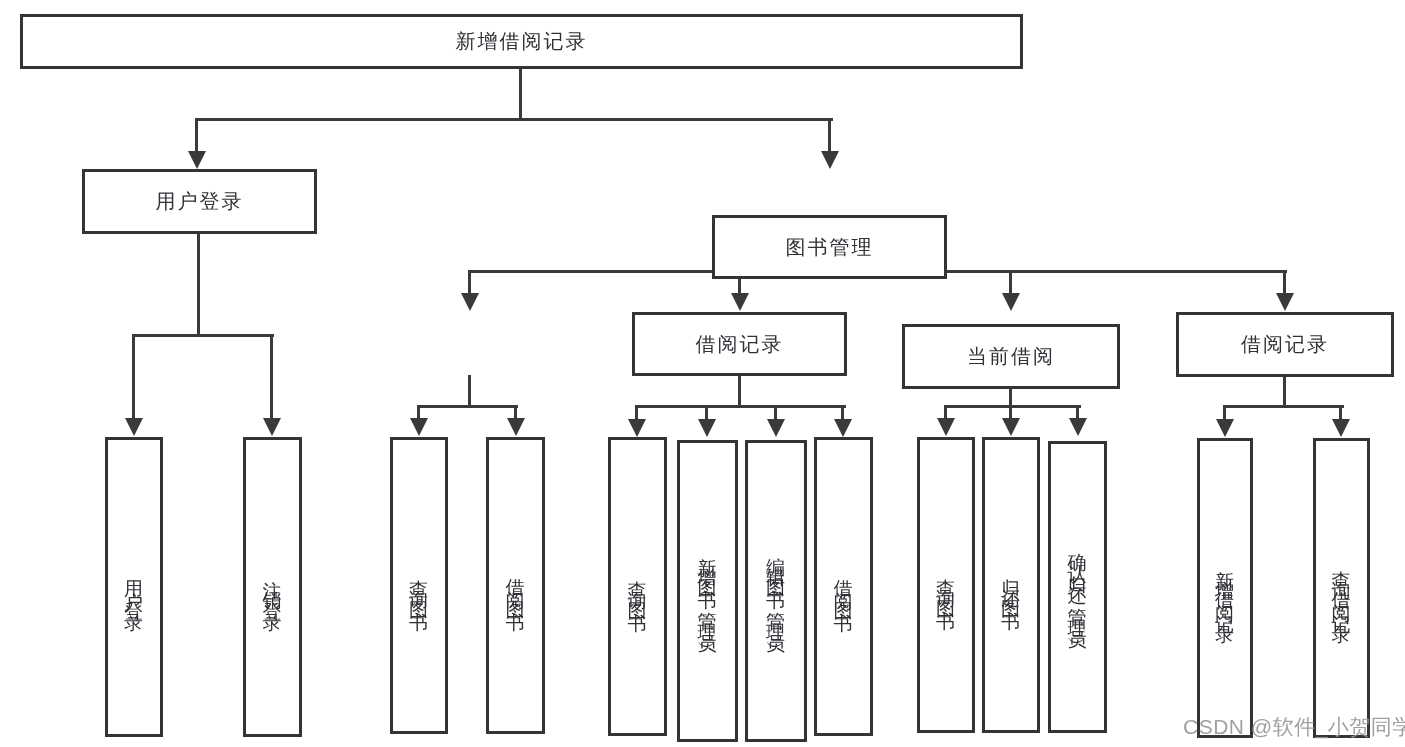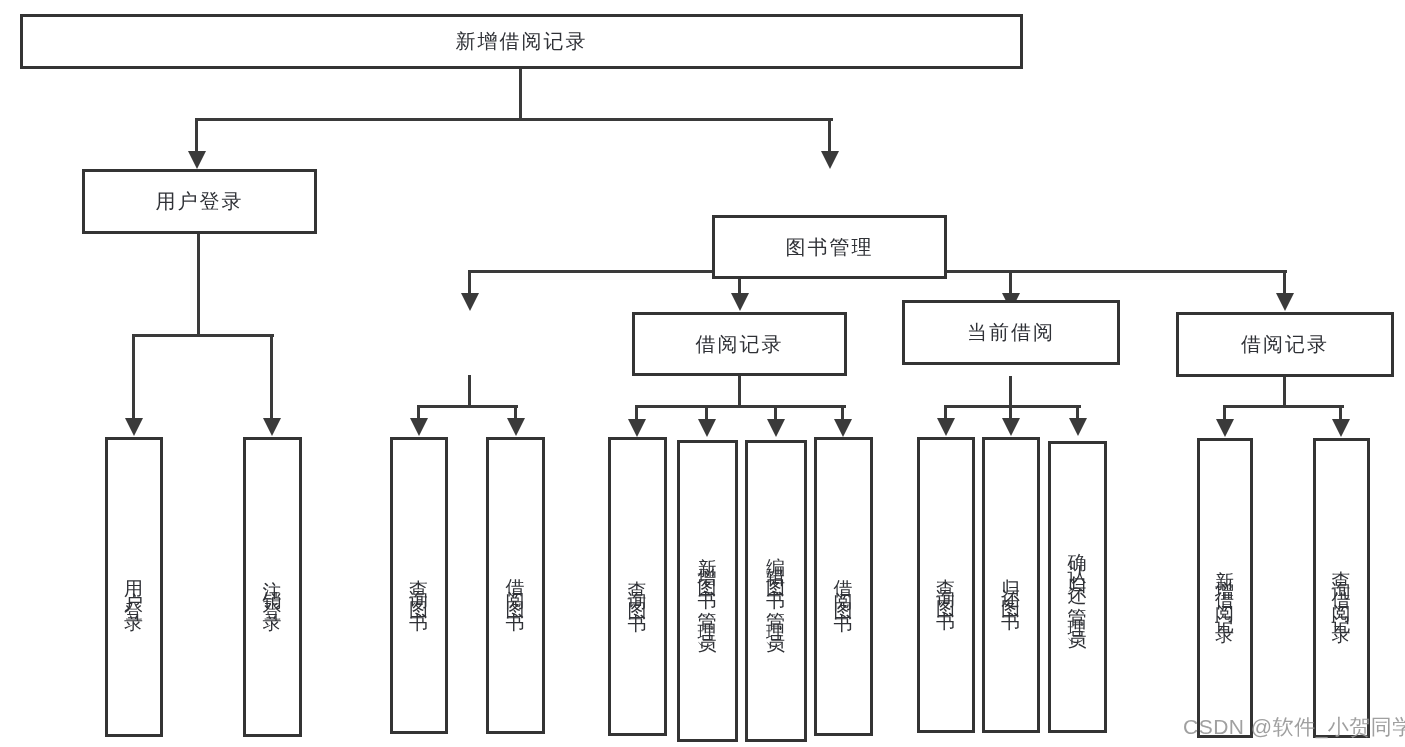--- a/index.html
+++ b/index.html
@@ -124,21 +124,21 @@
 
   <div class="box hbox" style="left:712px; top:169px; width:235px; height:64px;margin-top:46px;">
     <span class="lbl">图书管理</span>
   </div>
 
 
   <div class="box hbox" style="left:632px; top:312px; width:215px; height:64px;">
     <span class="lbl">借阅记录</span>
   </div>
 
-  <div class="box hbox" style="left:902px; top:300px; width:218px; height:65px;">
+  <div class="box hbox" style="left:902px; top:324px; width:218px; height:65px;">
     <span class="lbl">当前借阅</span>
   </div>
 
   <div class="box hbox" style="left:1176px; top:312px; width:218px; height:65px;">
     <span class="lbl">借阅记录</span>
   </div>
 
   <div class="box vbox" style="left:105px; top:437px; width:58px; height:300px;">
     <span class="lbl">用户登录</span>
   </div>

